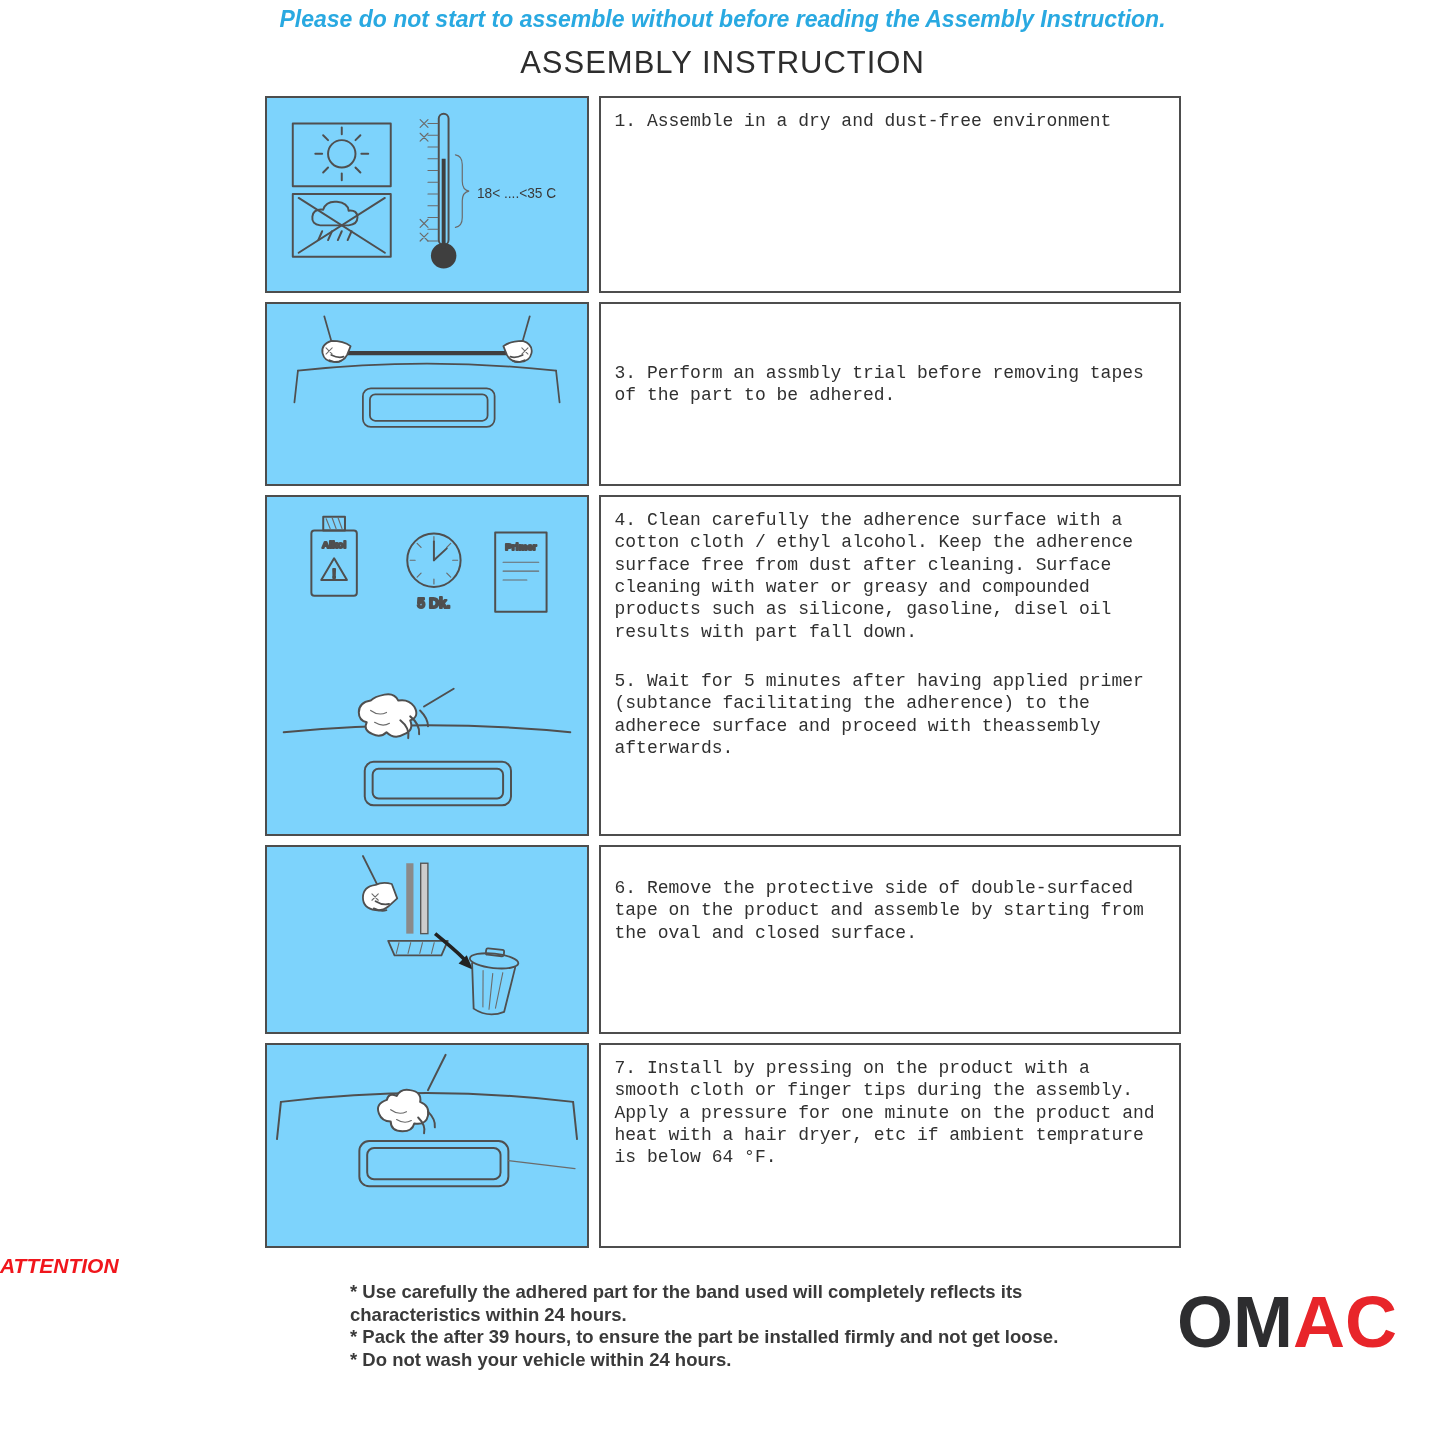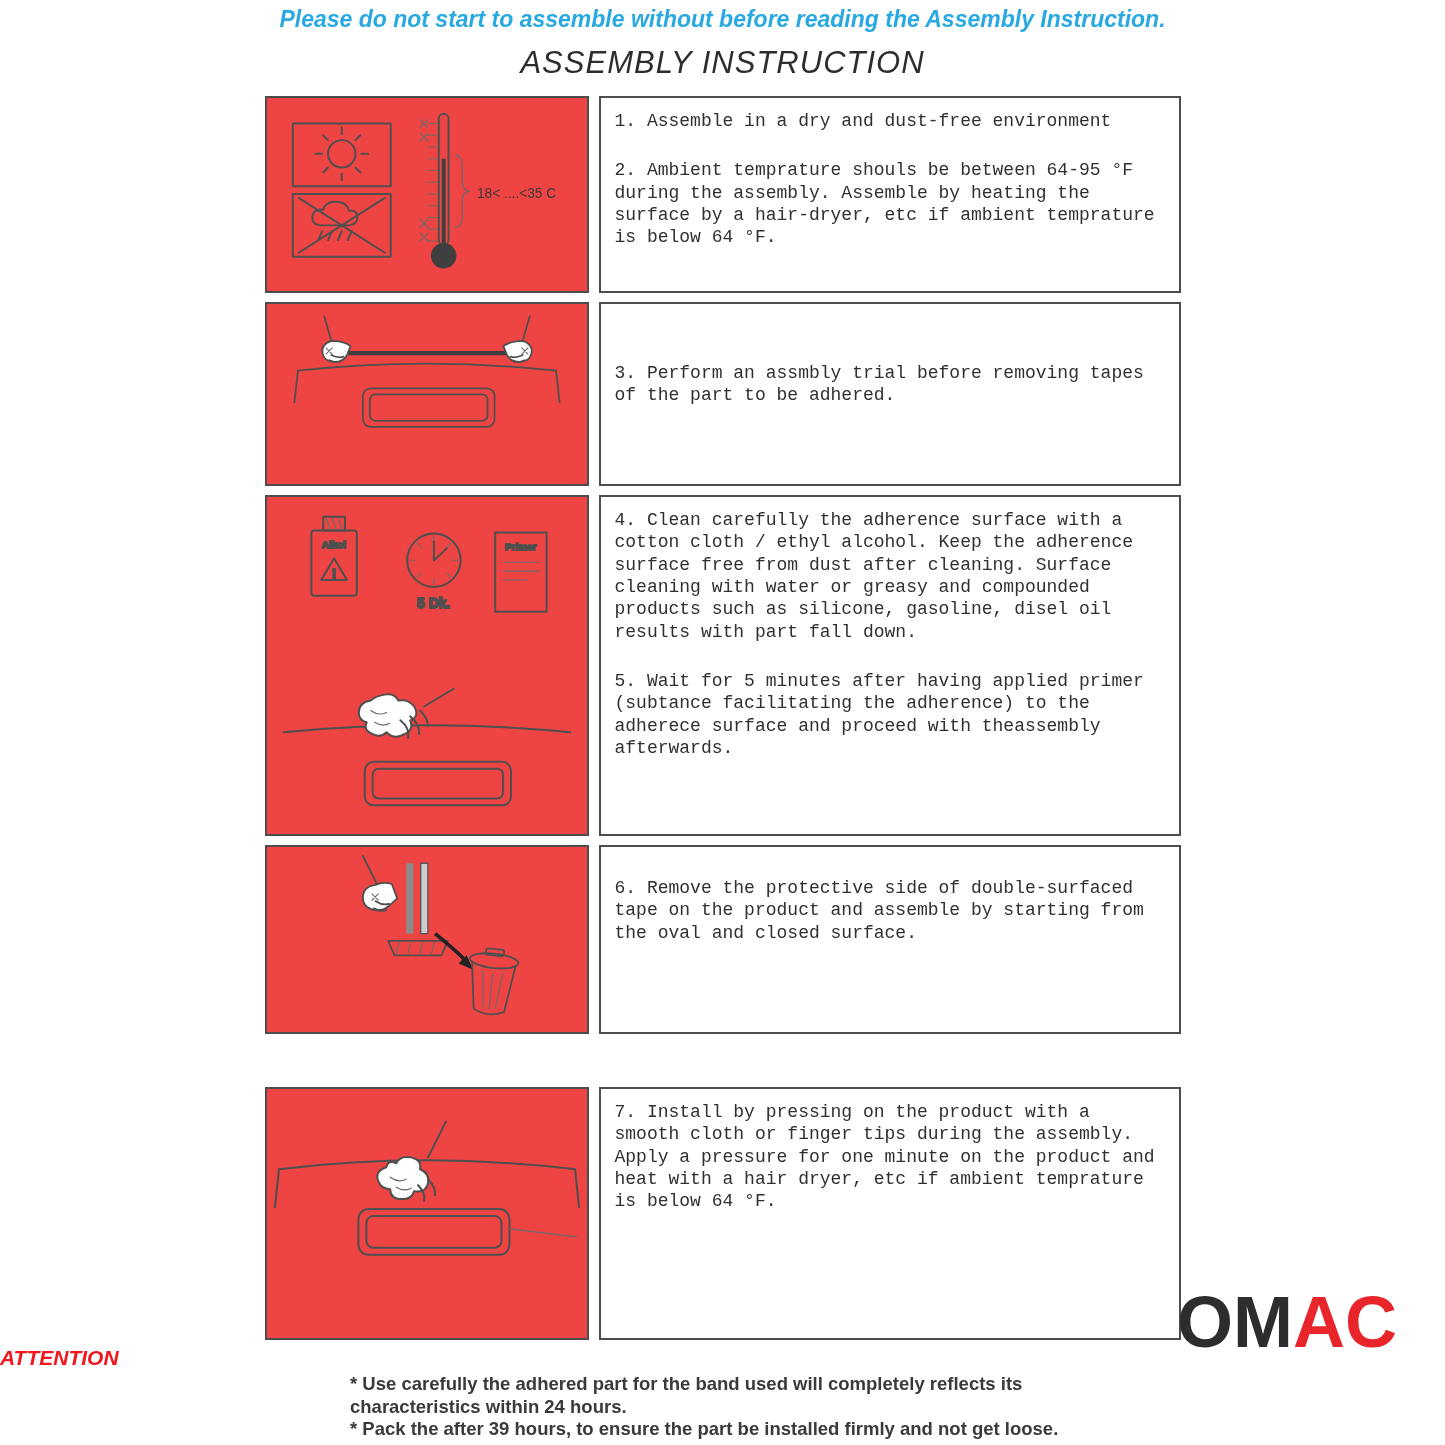--- a/index.html
+++ b/index.html
@@ -7,31 +7,31 @@
   body {
     width:1445px; height:1445px; position:relative; overflow:hidden;
     font-family:"Liberation Sans", sans-serif; color:#333333;
   }
   .warning-banner {
     padding-top:6px; text-align:center;
     font-size:23px; font-weight:bold; font-style:italic; color:#29a9e1;
   }
   .page-title {
     margin-top:12px; text-align:center;
-    font-size:31px; font-style:italic; color:#2d2d2d; letter-spacing:1px;
+    font-size:31px; color:#2d2d2d; letter-spacing:1px;
   }
   .instruction-table {
     width:916px; margin:15px auto 0 auto;
     display:flex; flex-direction:column; gap:9px;
   }
   .step-row { display:flex; gap:10px; }
   .r1 { height:197px; } .r2 { height:184px; } .r3 { height:341px; }
-  .r4 { height:189px; } .r5 { height:253px;margin-top:44px; }
+  .r4 { height:189px; } .r5 { height:205px; }
   .figure-cell {
-    flex:0 0 324px; border:2px solid #4d4d4d; background:#ef4444; overflow:hidden;
+    flex:0 0 324px; border:2px solid #4d4d4d; background:#7dd3fc; overflow:hidden;
   }
   .figure-cell svg { width:100%; height:100%; display:block; }
   .text-cell {
     flex:1; border:2px solid #4d4d4d; background:#fff;
     padding:12px 14px 2px 14px; font-size:18px; line-height:1.24; color:#303030;font-family:Liberation Mono, monospace;
   }
   .r2 .text-cell { padding-top:58px; }
   .r4 .text-cell { padding-top:30px; }
   .text-cell p + p { margin-top:27px; }
   .attention-section { margin-top:6px; }
@@ -107,21 +107,20 @@
             <path d="M154,124 l8,8 M162,124 l-8,8"></path>
               <path d="M154,138 l8,8 M162,138 l-8,8"></path>
             <path d="M190,58 q7,1 7,10 l0,17 q0,9 7,10 q-7,1 -7,10 l0,17 q0,9 -7,10"></path>
           </g>
           <text x="212" y="102" font-size="14">18&lt; ....&lt;35 C</text>
         </g>
       </svg>
     </div>
     <div class="text-cell">
       <p>1. Assemble in a dry and dust-free environment</p>
-      <p>2. Ambient temprature shouls be between 64-95 °F during the assembly. Assemble by heating the surface by a hair-dryer, etc if ambient temprature is below 64 °F.</p>
     </div>
   </div>
 
   <div class="step-row r2">
     <div class="figure-cell">
       <svg viewBox="0 0 322 205">
         <g class="ln">
           <path d="M14,76 Q161,60 308,76"></path>
           <path d="M14,76 L10,112"></path>
             <path d="M308,76 L312,112"></path>

